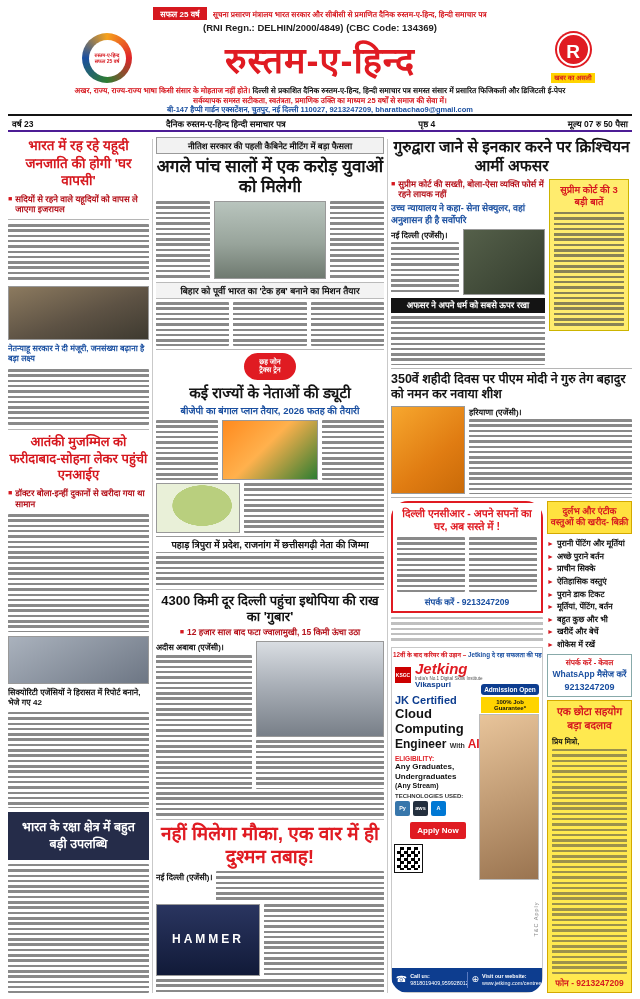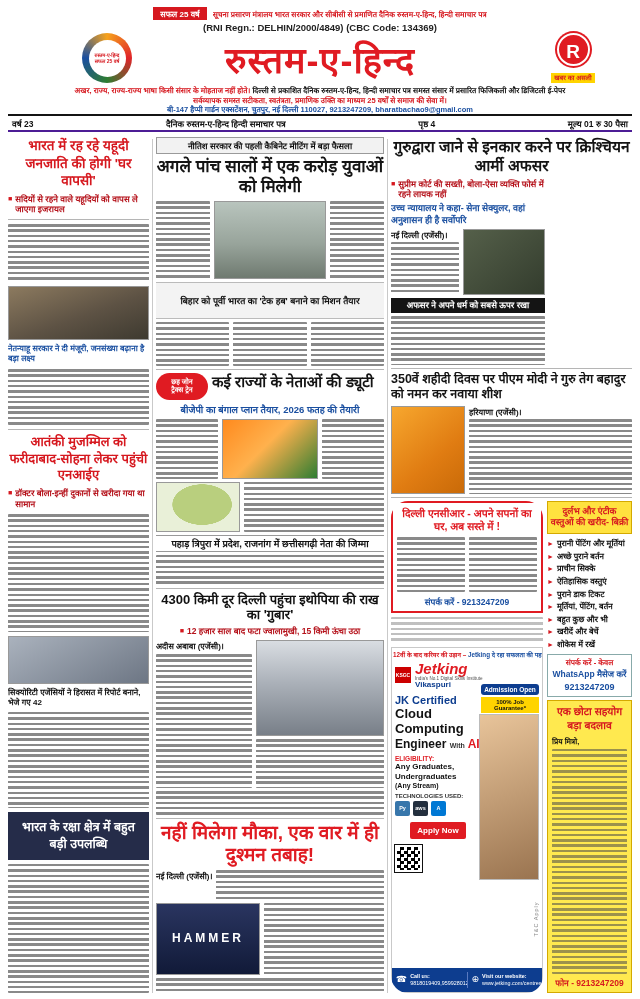--- a/index.html
+++ b/index.html
@@ -34,21 +34,21 @@
   .colR{position:absolute;left:391px;top:137px;width:241px;height:856px;display:flex;flex-direction:column;gap:3px;overflow:hidden;}
   .vr{position:absolute;top:139px;bottom:6px;border-left:1px solid #c9c9c9;}
   .row{display:flex;gap:4px;flex:none;}
   .hlL1{color:#d6181f;font-size:13.5px;font-weight:800;line-height:1.3;text-align:center;flex:none;}
   .bulrow{display:flex;gap:3px;align-items:flex-start;font-size:8.5px;font-weight:bold;color:#b5121b;line-height:1.25;flex:none;}
   .sqi{color:#d6181f;font-size:7px;line-height:1.5;flex:none;}
   .cap{font-size:8px;font-weight:bold;line-height:1.3;flex:none;}
   .navybox{background:#252c49;color:#fff;font-size:12.5px;font-weight:800;text-align:center;padding:7px 4px;line-height:1.35;flex:none;}
   .stripM{border:1px solid #9a9a9a;background:#f2f2f2;font-size:8.5px;font-weight:bold;text-align:center;padding:2px;flex:none;}
   .hlM{color:#141414;font-size:17px;font-weight:800;line-height:1.2;text-align:center;flex:none;}
-  .capbar{background:#f3f3f3;border-top:1px solid #bbb;border-bottom:1px solid #bbb;font-size:9px;font-weight:bold;text-align:center;padding:11px 2px;flex:none;}
+  .capbar{background:#f3f3f3;border-top:1px solid #bbb;border-bottom:1px solid #bbb;font-size:9px;font-weight:bold;text-align:center;padding:1px 2px;flex:none;}
   .oval{background:#e01b22;color:#fff;border-radius:14px;width:52px;min-width:52px;height:27px;font-size:7px;font-weight:bold;display:flex;flex-direction:column;align-items:center;justify-content:center;line-height:1.25;text-align:center;}
   .hlM2{color:#141414;font-size:15px;font-weight:800;line-height:1.15;}
   .subblue{color:#1a4fa0;font-size:9.5px;font-weight:bold;text-align:center;flex:none;}
   .barM{font-size:9.5px;font-weight:800;text-align:center;border-top:1px solid #999;border-bottom:1px solid #999;padding:1px 0;flex:none;}
   .hlM3{font-size:13px;font-weight:800;text-align:center;line-height:1.2;flex:none;}
   .byline{font-size:8px;font-weight:bold;flex:none;}
   .hlRed{color:#e01b22;font-size:19px;font-weight:800;line-height:1.2;text-align:center;flex:none;}
   .hammer{position:absolute;left:0;right:0;top:38%;text-align:center;color:#fff;font-weight:800;font-size:12px;letter-spacing:3px;}
   .hlR1{color:#141414;font-size:15.5px;font-weight:800;line-height:1.25;text-align:center;flex:none;}
   .subR{color:#1a4fa0;font-size:9px;font-weight:bold;line-height:1.3;flex:none;}
@@ -125,21 +125,21 @@
     <span class="red">अखर, राज्य, राज्य-राज्य भाषा किसी संसार के मोहताज नहीं होते।</span>
     <span>दिल्ली से प्रकाशित दैनिक रुस्तम-ए-हिन्द, हिन्दी समाचार पत्र समस्त संसार में प्रसारित फिजिकली और डिजिटली ई-पेपर</span>
   </div>
   <div class="tagline red" style="top:95px;">सर्वव्यापक समस्त सटीकता, स्वतंत्रता, प्रमाणिक उक्ति का माध्यम 25 वर्षों से समाज की सेवा में।</div>
   <div class="tagline blue" style="top:104px;">बी-147 हैप्पी गार्डन एक्सटेंशन, चुतपुर, नई दिल्ली 110027, 9213247209, bharatbachao9@gmail.com</div>
 
   <div class="infobar">
     <span>वर्ष 23</span>
     <span>दैनिक रुस्तम-ए-हिन्द हिन्दी समाचार पत्र</span>
     <span>पृष्ठ 4</span>
-    <span>मूल्य 01 रु 30 पैसा</span>
+    <span>मूल्य 07 रु 50 पैसा</span>
   </div>
 
   <div class="vr" style="left:152px;"></div>
   <div class="vr" style="left:387px;"></div>
 
   <div class="colL">
     <div class="hlL1">भारत में रह रहे यहूदी जनजाति की होगी 'घर वापसी'</div>
     <div class="bulrow">
       <span class="sqi">■</span>
       <span>सदियों से रहने वाले यहूदियों को वापस ले जाएगा इजरायल</span>
@@ -171,21 +171,21 @@
       <div class="photo" style="width:112px;height:78px;background:linear-gradient(180deg,#b8c4bd 0%,#98a49b 55%,#6f7a70 100%);"></div>
       <div class="ft" style="flex:1;"></div>
     </div>
     <div class="capbar">बिहार को पूर्वी भारत का 'टेक हब' बनाने का मिशन तैयार</div>
     <div class="row" style="height:44px;">
       <div class="ft" style="flex:1;"></div>
       <div class="ft" style="flex:1;"></div>
       <div class="ft" style="flex:1;"></div>
     </div>
     <div class="rule"></div>
-    <div class="row" style="align-items:flex-start;">
+    <div class="row" style="align-items:center;flex-direction:column;">
       <div class="oval">
         <span>छह जोन</span>
         <span>ट्रैक्स ट्रेन</span>
       </div>
       <div class="hlM2">कई राज्यों के नेताओं की ड्यूटी</div>
     </div>
     <div class="subblue">बीजेपी का बंगाल प्लान तैयार, 2026 फतह की तैयारी</div>
     <div class="row" style="height:60px;">
       <div class="ft" style="flex:1;"></div>
       <div class="photo" style="width:96px;height:60px;background:linear-gradient(135deg,#ff8a1e 0%,#ffb14d 45%,#2e7d32 100%);"></div>
@@ -240,20 +240,24 @@
         </div>
         <div class="subR">उच्च न्यायालय ने कहा- सेना सेक्युलर, वहां अनुशासन ही है सर्वोपरि</div>
         <div class="row" style="height:66px;">
           <div style="flex:1;display:flex;flex-direction:column;gap:2px;">
             <span class="byline">नई दिल्ली (एजेंसी)।</span>
             <div class="ft" style="flex:1;"></div>
           </div>
           <div class="photo" style="width:82px;height:66px;background:linear-gradient(140deg,#55604a,#333c2d);"></div>
         </div>
         <div class="kbar">अफसर ने अपने धर्म को सबसे ऊपर रखा</div>
+        <div class="ft" style="flex:1;"></div>
+      </div>
+      <div class="ybox" style="width:80px;height:152px;">
+        <div class="yttl">सुप्रीम कोर्ट की 3 बड़ी बातें</div>
         <div class="ft" style="flex:1;"></div>
       </div>
     </div>
 
     <div class="rule"></div>
 
     <div style="height:122px;display:flex;flex-direction:column;gap:3px;flex:none;overflow:hidden;">
       <div class="hlR2">350वें शहीदी दिवस पर पीएम मोदी ने गुरु तेग बहादुर को नमन कर नवाया शीश</div>
       <div class="row" style="flex:1;">
         <div class="photo" style="width:74px;height:100%;background:linear-gradient(140deg,#f7a72e,#e07c12 60%,#c96a08);"></div>

